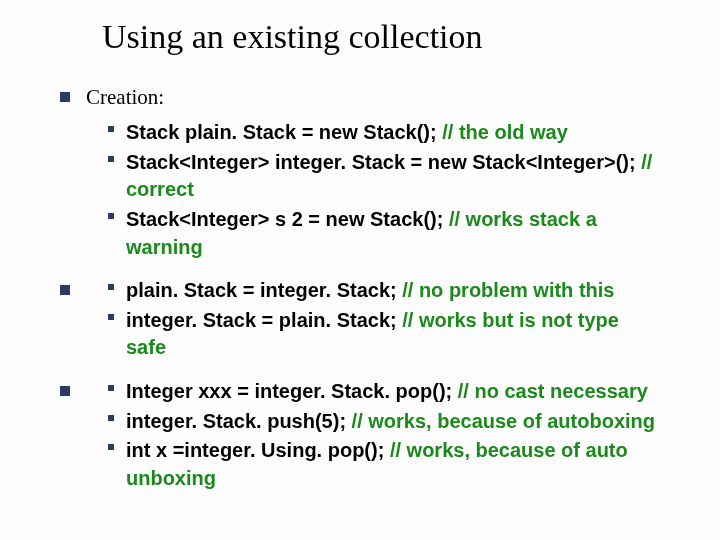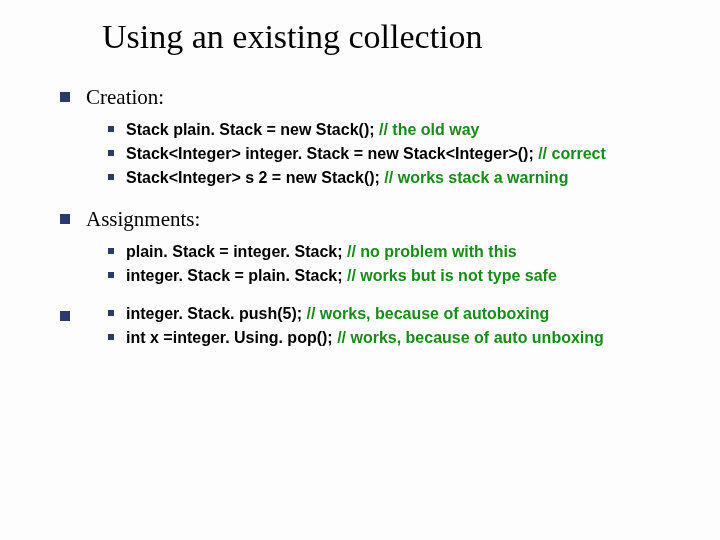--- a/index.html
+++ b/index.html
@@ -46,21 +46,21 @@
     background: #2b3a67;
   }
   .level1 > li > .label {
     font-family: "Times New Roman", Times, serif;
   }
   .level2 {
     list-style: none;
     padding: 0;
     margin: 8px 0 16px 22px;
     font-family: "Trebuchet MS", "Lucida Grande", Verdana, sans-serif;
-    font-size: 16px;
+    font-size: 20px;
   }
   .level2 > li {
     position: relative;
     padding-left: 18px;
     margin-bottom: 2px;
     line-height: 1.38;
     font-weight: bold;
   }
   .level2 > li > .bullet {
     position: absolute;
@@ -100,38 +100,41 @@
         </li>
         <li>
           <span class="bullet"></span>
           <span>Stack&lt;Integer&gt; s 2 = new Stack(); </span><span class="comment">// works stack a warning</span>
         </li>
       </ul>
     </li>
 
     <li>
       <span class="bullet"></span>
-      <span class="label">Assignments:</span>
       <ul class="level2">
         <li>
           <span class="bullet"></span>
           <span>plain. Stack = integer. Stack; </span><span class="comment">// no problem with this</span>
         </li>
         <li>
           <span class="bullet"></span>
           <span>integer. Stack = plain. Stack; </span><span class="comment">// works but is not type safe</span>
         </li>
       </ul>
     </li>
 
     <li>
       <span class="bullet"></span>
       <ul class="level2">
         <li>
           <span class="bullet"></span>
+          <span>Integer xxx = integer. Stack. pop(); </span><span class="comment">// no cast necessary</span>
+        </li>
+        <li>
+          <span class="bullet"></span>
           <span>integer. Stack. push(5); </span><span class="comment">// works, because of autoboxing</span>
         </li>
         <li>
           <span class="bullet"></span>
           <span>int x =integer. Using. pop(); </span><span class="comment">// works, because of auto unboxing</span>
         </li>
       </ul>
     </li>
 
   </ul>

